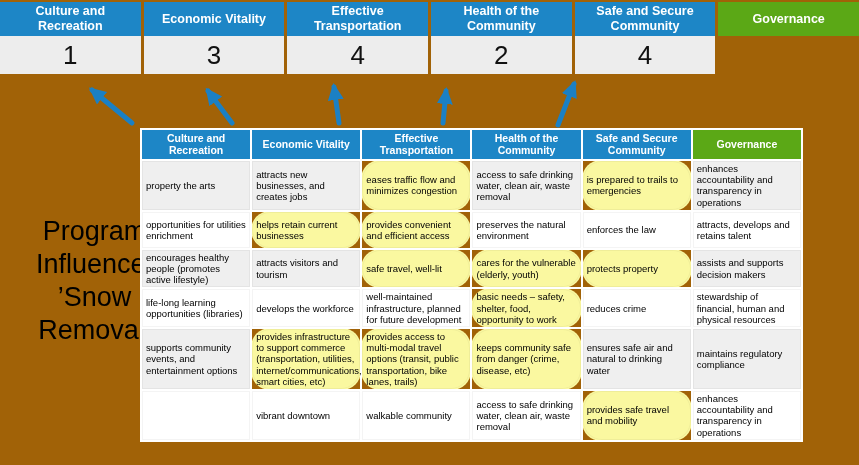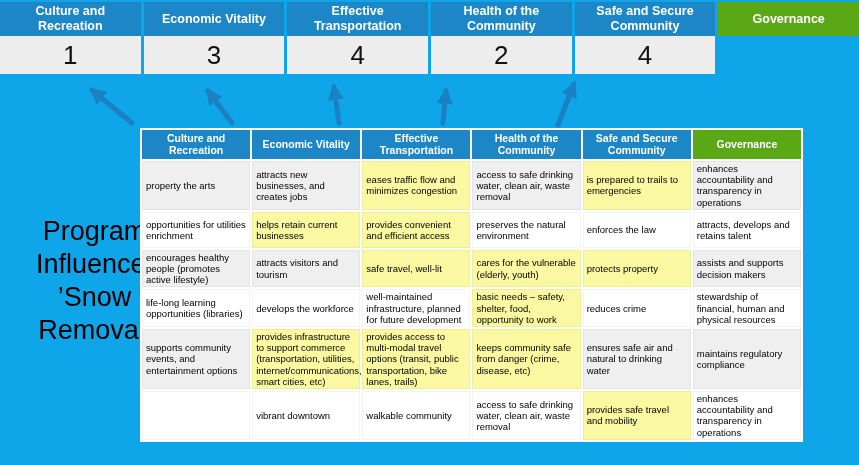--- a/index.html
+++ b/index.html
@@ -5,21 +5,21 @@
   :root{
     --header-blue:#1d86c6;
     --header-green:#5ba816;
     --highlight-yellow:#faf8a0;
     --row-gray:#efefef;
     --score-bg:#ededed;
     --arrow-blue:#1b80c4;
   }
   html,body{margin:0;padding:0;background:#fff;}
   body{font-family:"Liberation Sans",sans-serif;}
-  .canvas{position:relative;width:859px;height:465px;background:#0ea5e9;overflow:hidden;}
+  .canvas{position:relative;width:859px;height:465px;background:#a16207;overflow:hidden;}
 
   
   .score-band{position:absolute;left:0;top:2px;width:859px;display:grid;
     grid-template-columns:repeat(6,1fr);column-gap:3px;}
   .band-header{height:34px;display:flex;align-items:center;justify-content:center;
     text-align:center;color:#fff;font-weight:bold;font-size:12.5px;line-height:1.2;
     padding:0 6px;background:var(--header-blue);}
   .band-header.green{background:var(--header-green);}
   .band-score{height:38px;display:flex;align-items:center;justify-content:center;
     background:var(--score-bg);font-size:26px;color:#111;}
@@ -37,21 +37,21 @@
     table-layout:fixed;}
   .matrix th{background:var(--header-blue);color:#fff;font-weight:bold;font-size:10.5px;
     line-height:1.1;text-align:center;vertical-align:middle;height:27px;padding:1px 3px;
     border:2px solid #fff;}
   .matrix th.green{background:var(--header-green);}
   .matrix td{font-size:9.5px;line-height:1.18;color:#000;text-align:left;
     vertical-align:middle;padding:2px 4px;border:2px solid #fff;
     box-shadow:inset 0 0 0 1px rgba(0,0,0,0.045);}
   .matrix tbody tr:nth-child(odd) td{background:var(--row-gray);}
   .matrix tbody tr:nth-child(even) td{background:#fff;}
-  .matrix td.hl{background:var(--highlight-yellow) !important;}
+  .matrix td.hl{background:var(--highlight-yellow) !important;border-radius:19px;}
   .matrix tbody tr:nth-child(1) td{height:34px;}
   .matrix tbody tr:nth-child(2) td{height:32px;}
   .matrix tbody tr:nth-child(3) td{height:32px;}
   .matrix tbody tr:nth-child(4) td{height:32px;}
   .matrix tbody tr:nth-child(5) td{height:56px;}
   .matrix tbody tr:nth-child(6) td{height:32px;}
   .matrix tbody tr:nth-child(7) td{height:38px;}
   .matrix tbody tr:nth-child(8) td{height:32px;}
 </style>
 </head>

